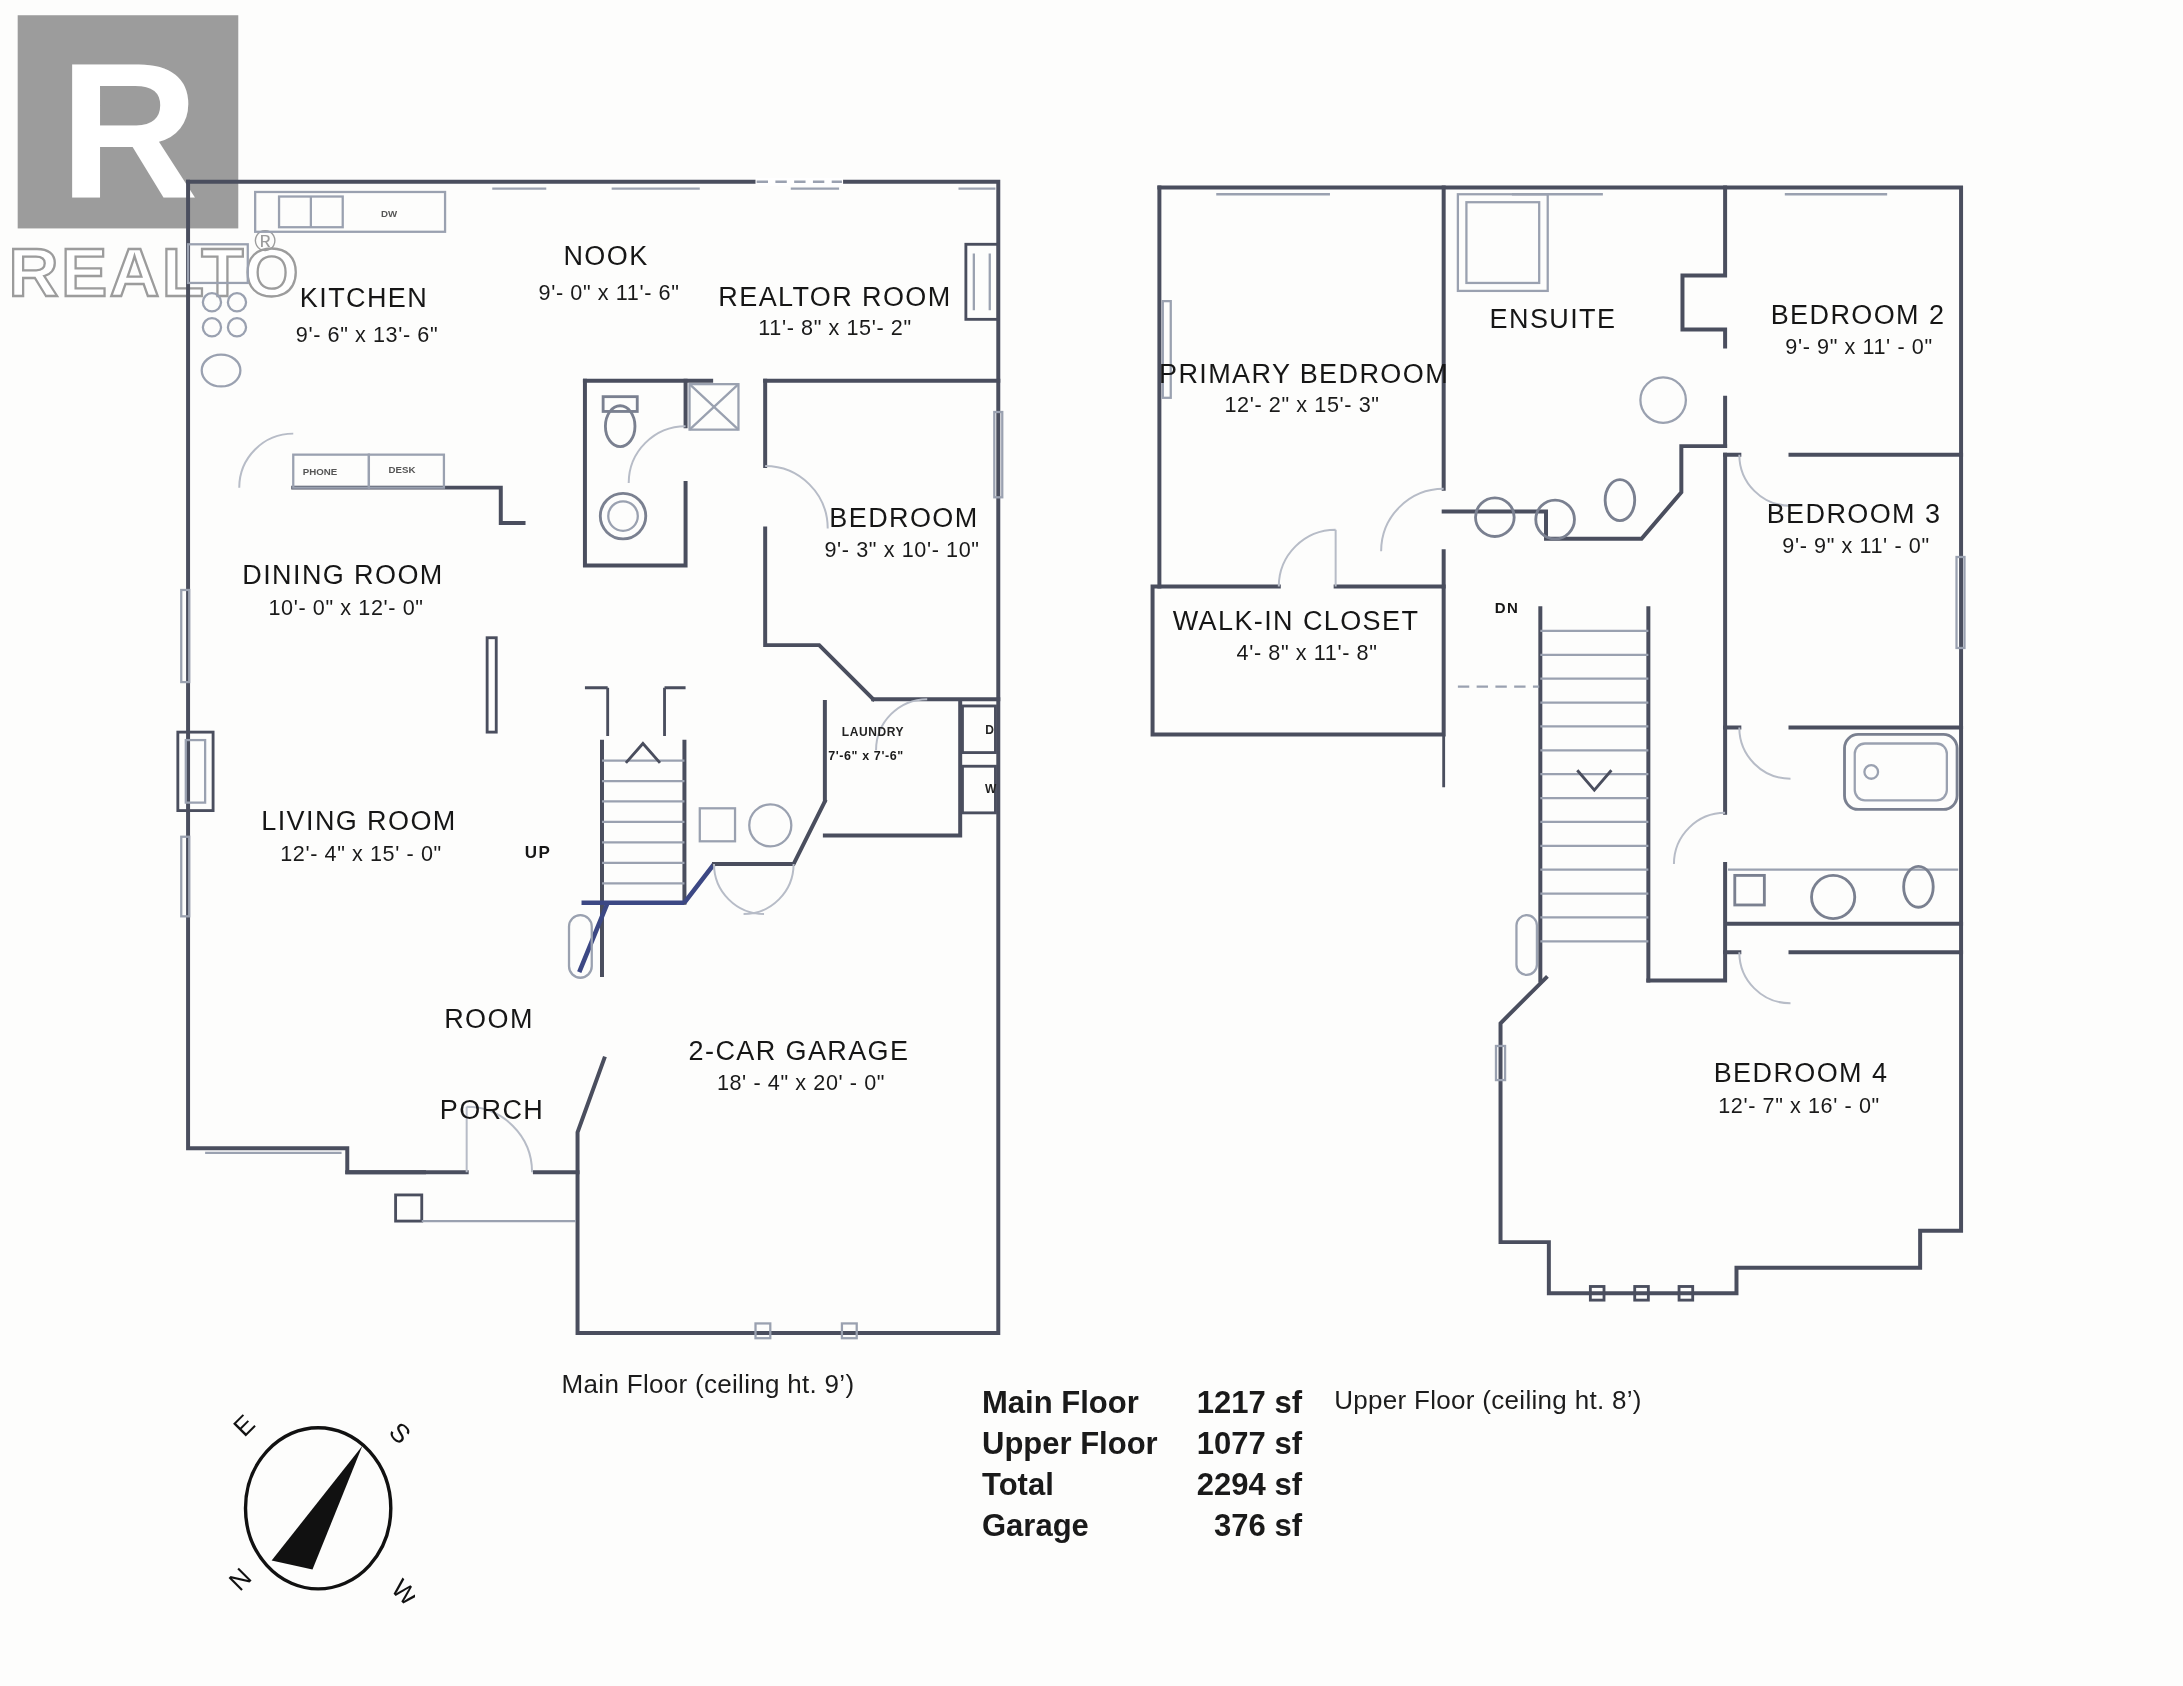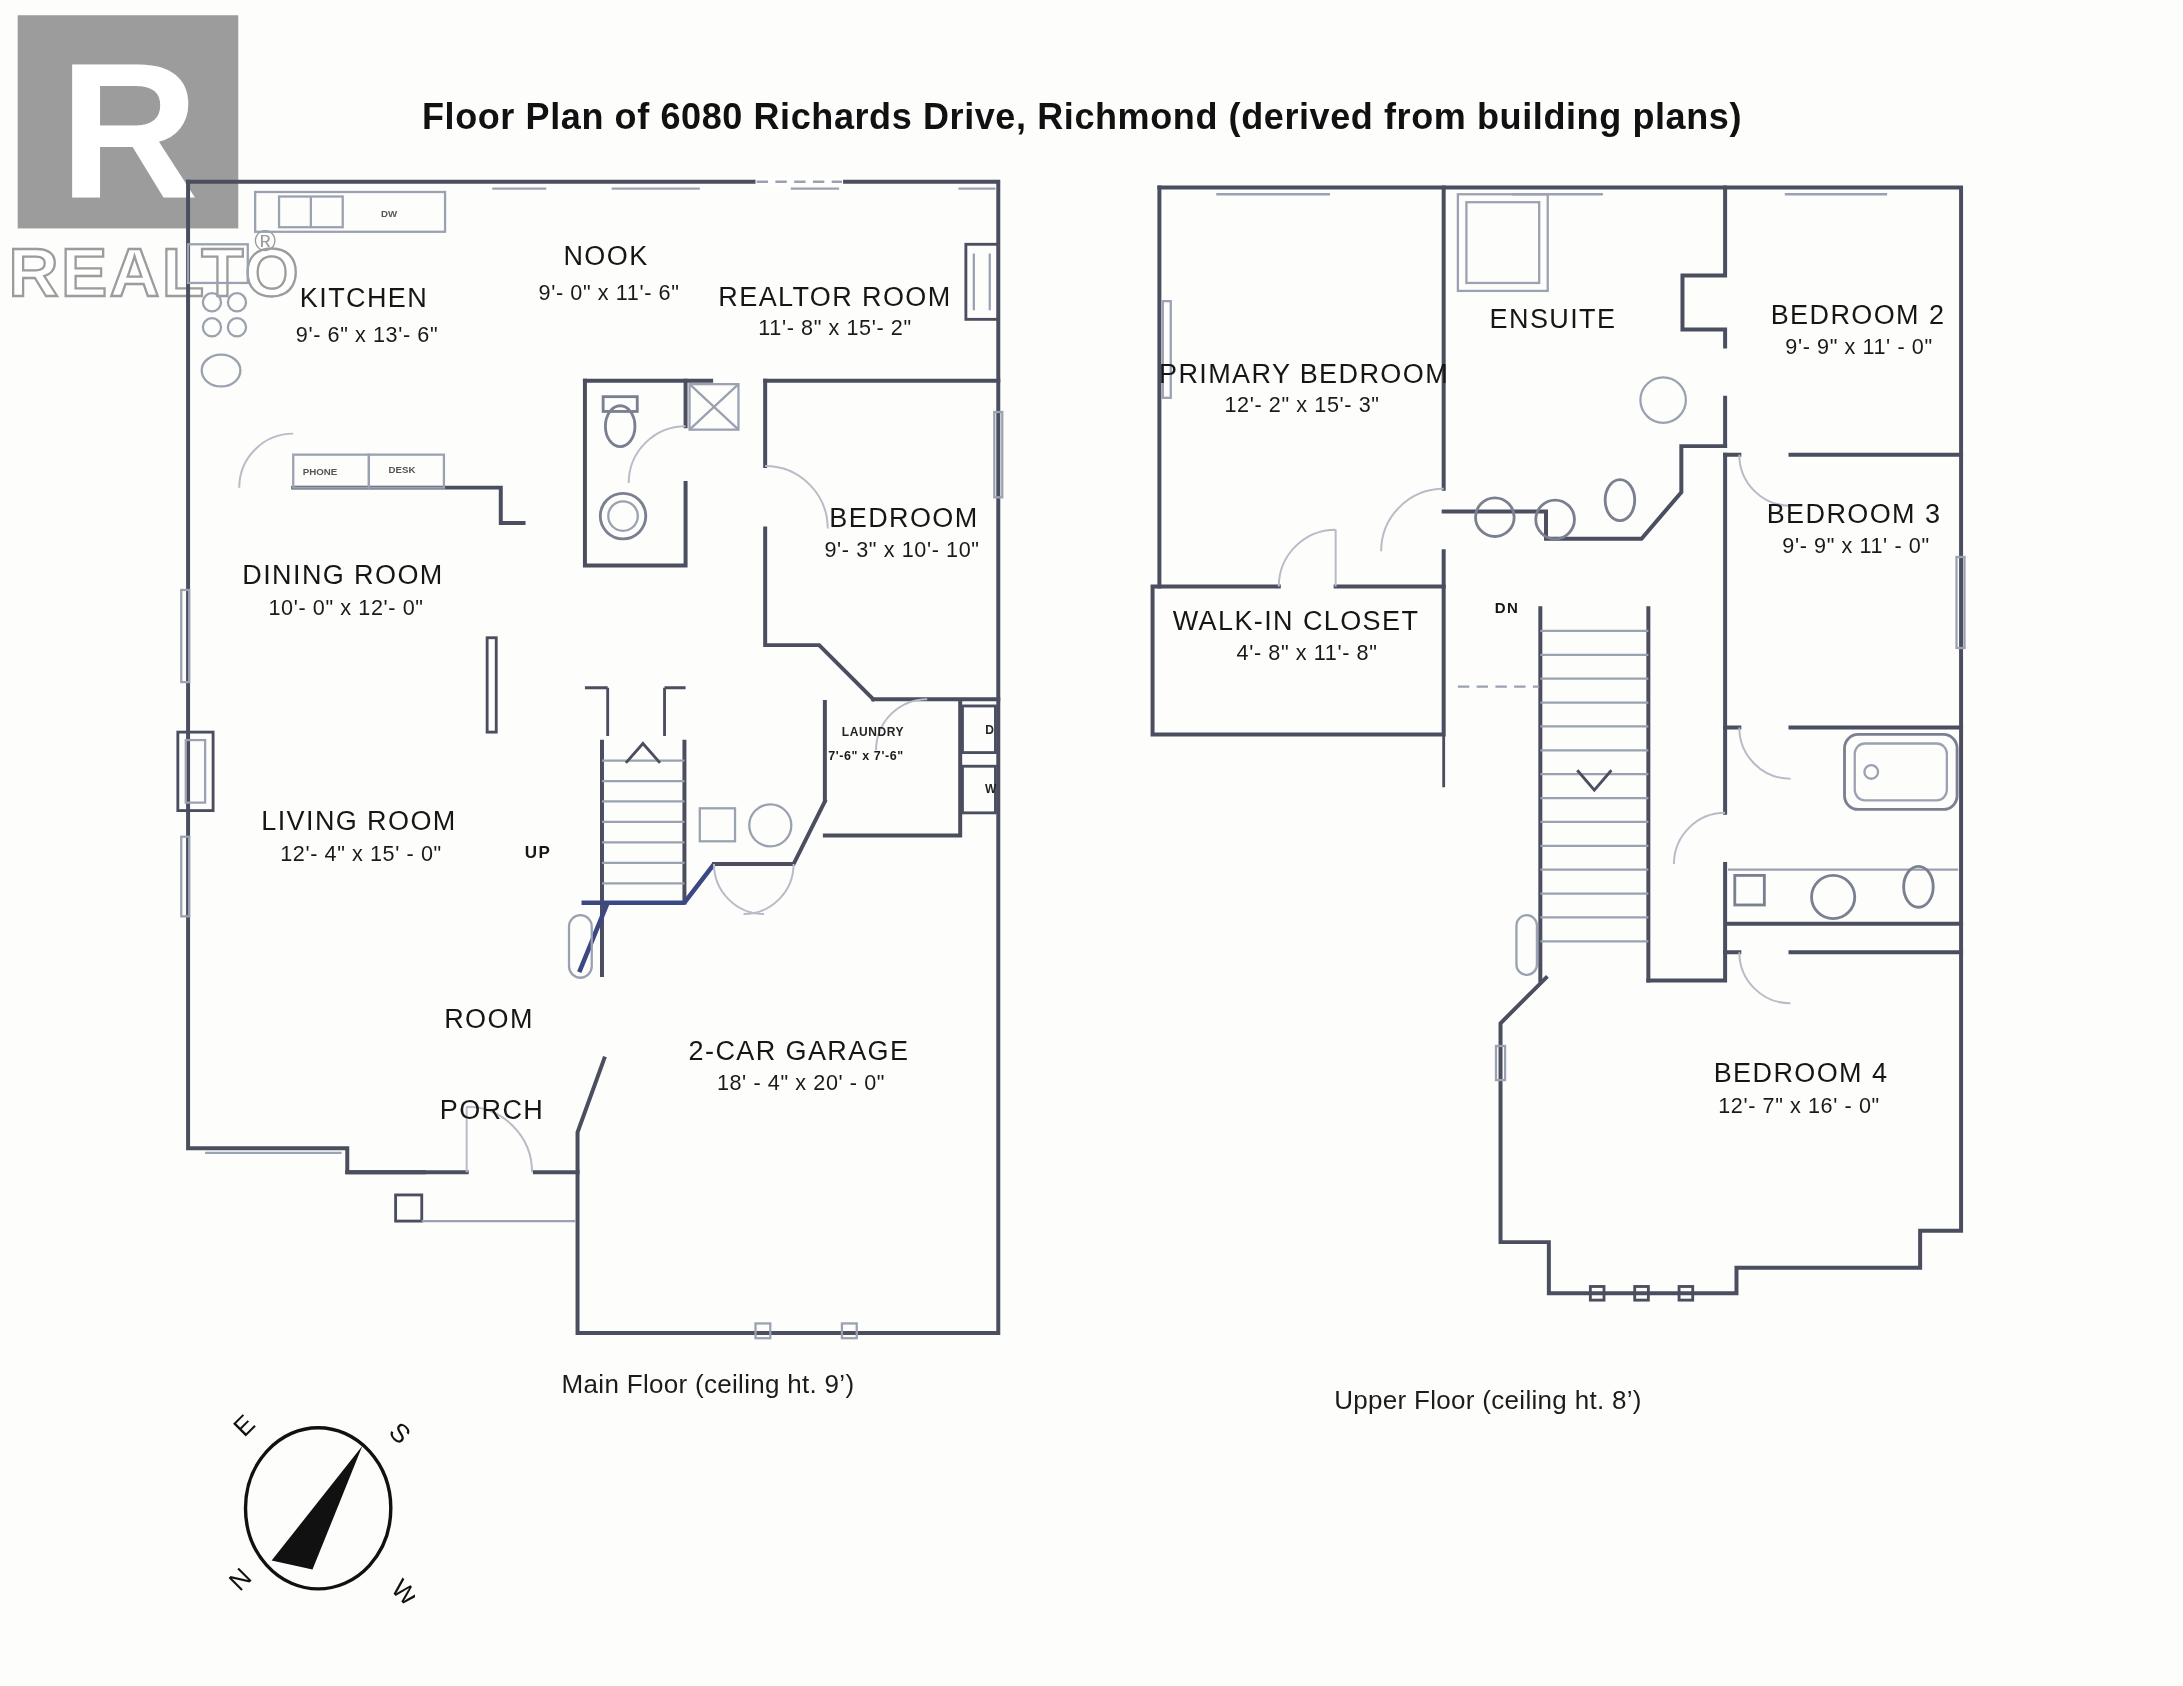--- a/index.html
+++ b/index.html
@@ -37,21 +37,20 @@
 
 <div id="page">
 
   <svg class="abs" style="left:4.5px;top:4.5px" width="296" height="307" viewBox="0 0 520 540">
     <rect x="22" y="18" width="388" height="375" fill="#9c9c9c"></rect>
     <text x="218" y="338" font-size="340" font-weight="700" fill="#ffffff" text-anchor="middle">R</text>
     <text x="6" y="512" font-size="122" font-weight="700" letter-spacing="4" fill="#ffffff" stroke="#9c9c9c" stroke-width="4">REALTOR</text>
     <text x="438" y="432" font-size="52" fill="#9c9c9c">®</text>
   </svg>
 
-  <div id="title" class="abs">Floor Plan of 6080 Richards Drive, Richmond (derived from building plans)</div>
 
   <div id="floor-main" class="abs floor">
     <svg class="plan" width="887" height="1194" viewBox="0 0 1560 2100">
 
       <path class="wall" d="M 30 40 H 1455 V 2065 H 715 V 1712 L 762 1582"></path>
       <path class="wall" d="M 30 40 V 1740 H 310 V 1782 H 445"></path>
       <path class="wall" d="M 310 1782 H 520 M 640 1782 H 715"></path>
 
       <path class="fix" d="M 565 52 H 660 M 775 52 H 930 M 1090 52 H 1175 M 1385 52 H 1450"></path>
       <rect x="1028" y="33" width="154" height="14" fill="#ffffff" stroke="none"></rect>
@@ -221,15 +220,33 @@
     <polygon points="238,72 78,274 150,290" fill="#111"></polygon>
     <text x="30" y="58" font-size="46" fill="#111" transform="rotate(-45 30 58)">E</text>
     <text x="282" y="50" font-size="46" fill="#111" transform="rotate(45 282 50)">S</text>
     <text x="22" y="330" font-size="46" fill="#111" transform="rotate(-45 22 330)">N</text>
     <text x="286" y="326" font-size="46" fill="#111" transform="rotate(45 286 326)">W</text>
   </svg>
 
   <div class="abs caption" style="left:708px;top:1369px;transform:translateX(-50%)">Main Floor (ceiling ht. 9’)</div>
   <div class="abs caption" style="left:1488px;top:1385px;transform:translateX(-50%)">Upper Floor (ceiling ht. 8’)</div>
 
+  <div id="area-table" class="abs">
+    <div class="arow">
+      <span class="alabel">Main Floor</span>
+      <span class="avalue">1217 sf</span>
+    </div>
+    <div class="arow">
+      <span class="alabel">Upper Floor</span>
+      <span class="avalue">1077 sf</span>
+    </div>
+    <div class="arow">
+      <span class="alabel">Total</span>
+      <span class="avalue">2294 sf</span>
+    </div>
+    <div class="arow">
+      <span class="alabel">Garage</span>
+      <span class="avalue">376 sf</span>
+    </div>
+  </div>
 
 </div>
 
 
 </body></html>

